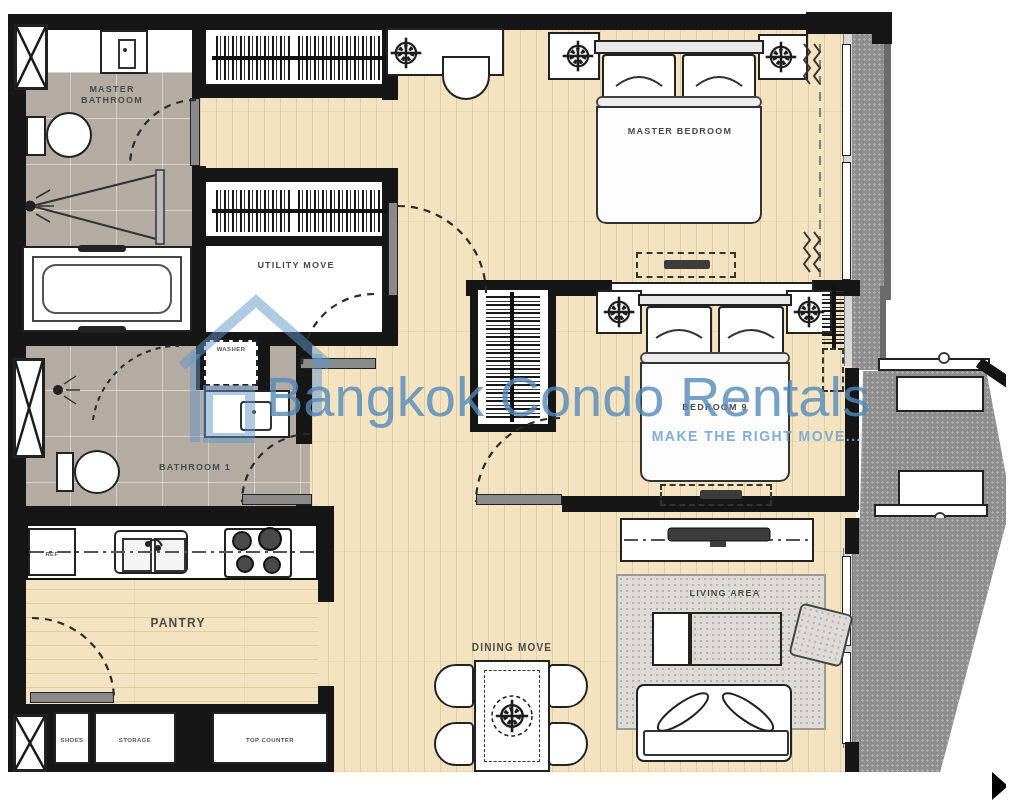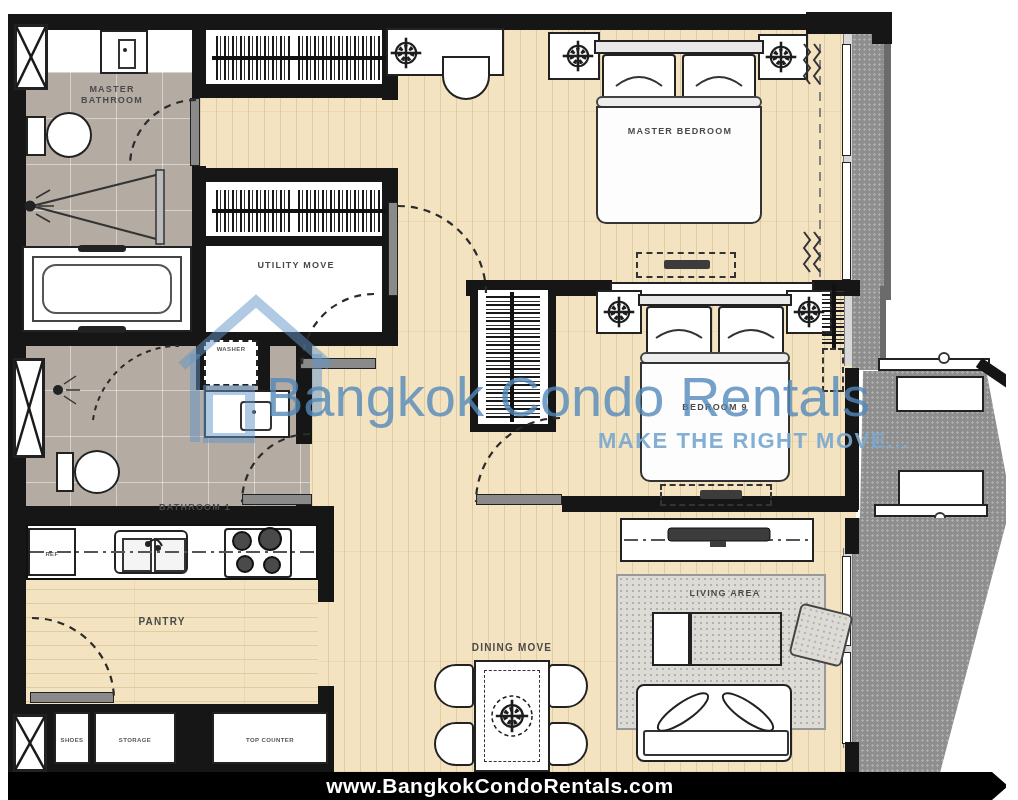--- a/index.html
+++ b/index.html
@@ -31,21 +31,21 @@
   .hang-h{position:absolute;background:repeating-linear-gradient(90deg,#181818 0 2px,transparent 2px 4px,#343434 4px 5px,transparent 5px 8px);}
   .hang-h::before{content:"";position:absolute;left:-4px;right:-4px;top:45%;height:4px;background:#111;}
   .hang-v{position:absolute;background:repeating-linear-gradient(0deg,#181818 0 2px,transparent 2px 4px,#343434 4px 5px,transparent 5px 8px);}
   .hang-v::before{content:"";position:absolute;top:-4px;bottom:-4px;left:45%;width:4px;background:#111;}
   .chairL{position:absolute;width:40px;height:44px;background:#fff;border:2.5px solid #222;
           border-radius:22px 5px 5px 22px;box-sizing:border-box;}
   .chairR{position:absolute;width:40px;height:44px;background:#fff;border:2.5px solid #222;
           border-radius:5px 22px 22px 5px;box-sizing:border-box;}
   #wm-title{position:absolute;left:266px;top:364px;font-size:56px;font-weight:500;
             color:rgba(82,136,186,.8);letter-spacing:0;white-space:nowrap;}
-  #wm-tag{position:absolute;left:598px;top:428px;width:264px;text-align:right;font-size:22px;
+  #wm-tag{position:absolute;left:598px;top:428px;width:264px;text-align:right;font-size:14px;
           font-weight:bold;color:rgba(122,168,208,.92);letter-spacing:1.5px;white-space:nowrap;}
   #footer-bar{position:absolute;left:8px;top:772px;width:984px;height:28px;background:#000;}
   #footer-text{width:100%;text-align:center;color:#fff;font-size:21px;font-weight:bold;
                line-height:28px;letter-spacing:.5px;}
   svg.overlay{position:absolute;left:0;top:0;pointer-events:none;}
 </style>
 </head>
 <body>
 
 <div id="plan">
@@ -309,36 +309,33 @@
     <g stroke="#333" stroke-width="2" fill="none">
       <path d="M804 44 l6 8 -6 8 6 8 -6 8 6 8 M814 44 l6 8 -6 8 6 8 -6 8 6 8"></path>
       <path d="M804 232 l6 8 -6 8 6 8 -6 8 6 8 M814 232 l6 8 -6 8 6 8 -6 8 6 8"></path>
     </g>
   </svg>
 
   <div class="lbl" style="left:66px;top:84px;width:92px;">MASTER BATHROOM</div>
   <div class="lbl nw" style="left:238px;top:260px;width:116px;">UTILITY MOVE</div>
   <div class="lbl" style="left:624px;top:126px;width:112px;">MASTER BEDROOM</div>
   <div class="lbl nw" style="left:670px;top:402px;width:90px;">BEDROOM 9</div>
-  <div class="lbl nw" style="left:140px;top:462px;width:110px;margin-top:40px;">BATHROOM 1</div>
-  <div class="lbl nw" style="left:112px;top:616px;width:100px;font-size:10px;">PANTRY</div>
+  <div class="lbl nw" style="left:140px;top:462px;width:110px;">BATHROOM 1</div>
+  <div class="lbl nw" style="left:128px;top:616px;width:100px;font-size:12px;">PANTRY</div>
   <div class="lbl nw" style="left:452px;top:642px;width:120px;font-size:10px;">DINING MOVE</div>
   <div class="lbl nw" style="left:668px;top:588px;width:114px;">LIVING AREA</div>
 
   <div class="abs" style="left:0;top:0;width:1018px;height:800px;pointer-events:none;">
     <svg style="position:absolute;left:178px;top:294px;" width="156" height="152" viewBox="0 0 156 152">
       <g fill="none" stroke="rgba(100,150,200,0.5)" stroke-width="10">
         <path d="M4 72 L78 7 L152 72"></path>
         <path d="M17 60 V148"></path>
         <path d="M139 60 V122"></path>
         <rect x="30" y="96" width="42" height="48"></rect>
       </g>
     </svg>
     <div id="wm-title">Bangkok Condo Rentals</div>
     <div id="wm-tag">MAKE THE RIGHT MOVE...</div>
   </div>
 
-  <div id="footer-bar">
-    <div id="footer-text">www.BangkokCondoRentals.com</div>
-  </div>
   <div style="position:absolute;left:992px;top:772px;width:0;height:0;border-left:16px solid #000;border-top:14px solid transparent;border-bottom:14px solid transparent;"></div>
 
 </div>
 
 </body></html>

